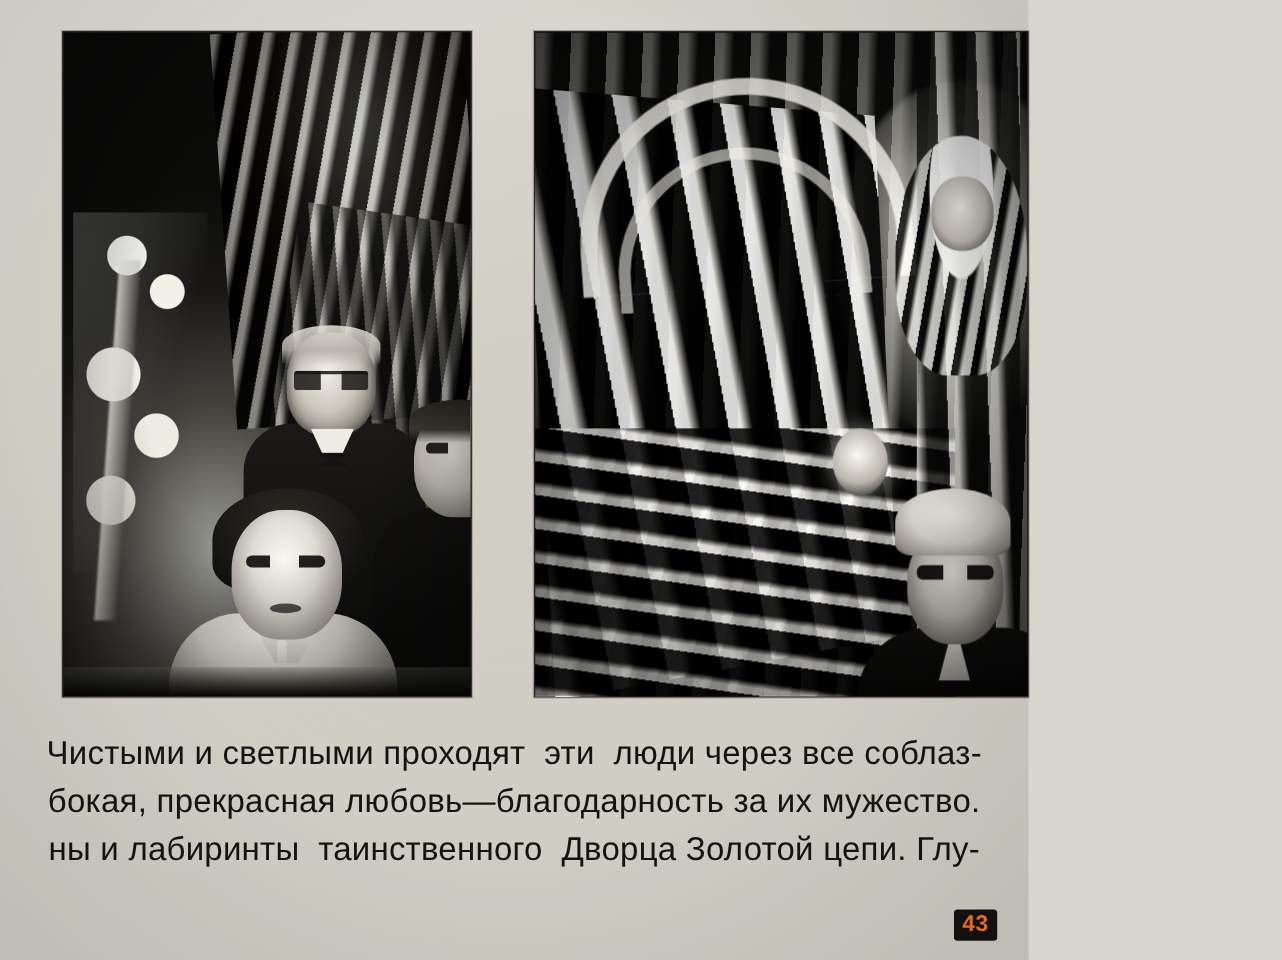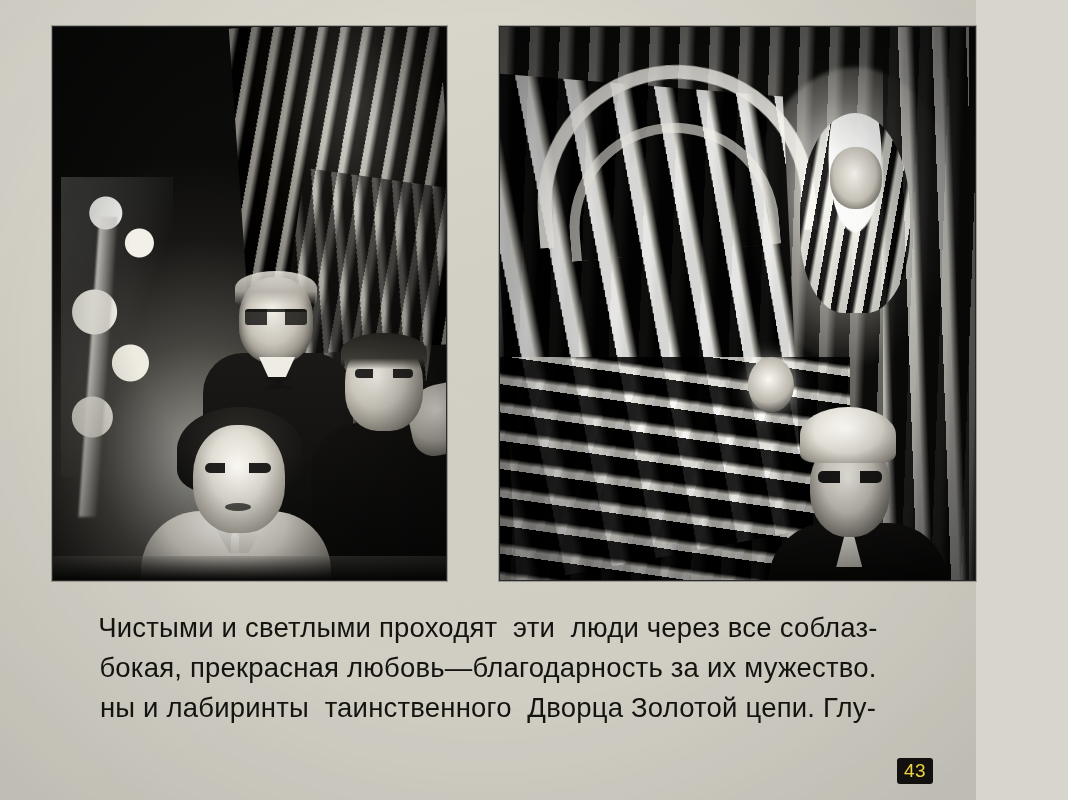--- a/index.html
+++ b/index.html
@@ -9,21 +9,21 @@
   }
   body {
     width: 1068px;
     height: 800px;
     overflow: hidden;
     font-family: "Liberation Sans", sans-serif;
   }
 
   .filmstrip-frame {
     position: relative;
-    width: 976px;
+    width: 857px;
     height: 800px;
     background: linear-gradient(160deg, #dcd9d0 0%, #d2cfc5 40%, #cfccc2 100%);
   }
 
   
   .grain {
     position: absolute;
     inset: 0;
     pointer-events: none;
     background:
@@ -408,28 +408,28 @@
     letter-spacing: 0.2px;
     font-family: "Liberation Sans", sans-serif;
   }
   .caption .line {
     display: block;
     white-space: pre;
   }
 
   .page-number {
     position: absolute;
-    right: 43px;
+    right: 26px;
     bottom: 16px;
     width: 36px;
     height: 26px;
     background: #131210;
-    color: #fde047;
+    color: #f97316;
     font-size: 19px;
-    font-weight: normal;
+    font-weight: bold;
     display: flex;
     align-items: center;
     justify-content: center;
     border-radius: 3px;
     letter-spacing: 0.5px;
   }
 </style>
 </head>
 <body>
 

